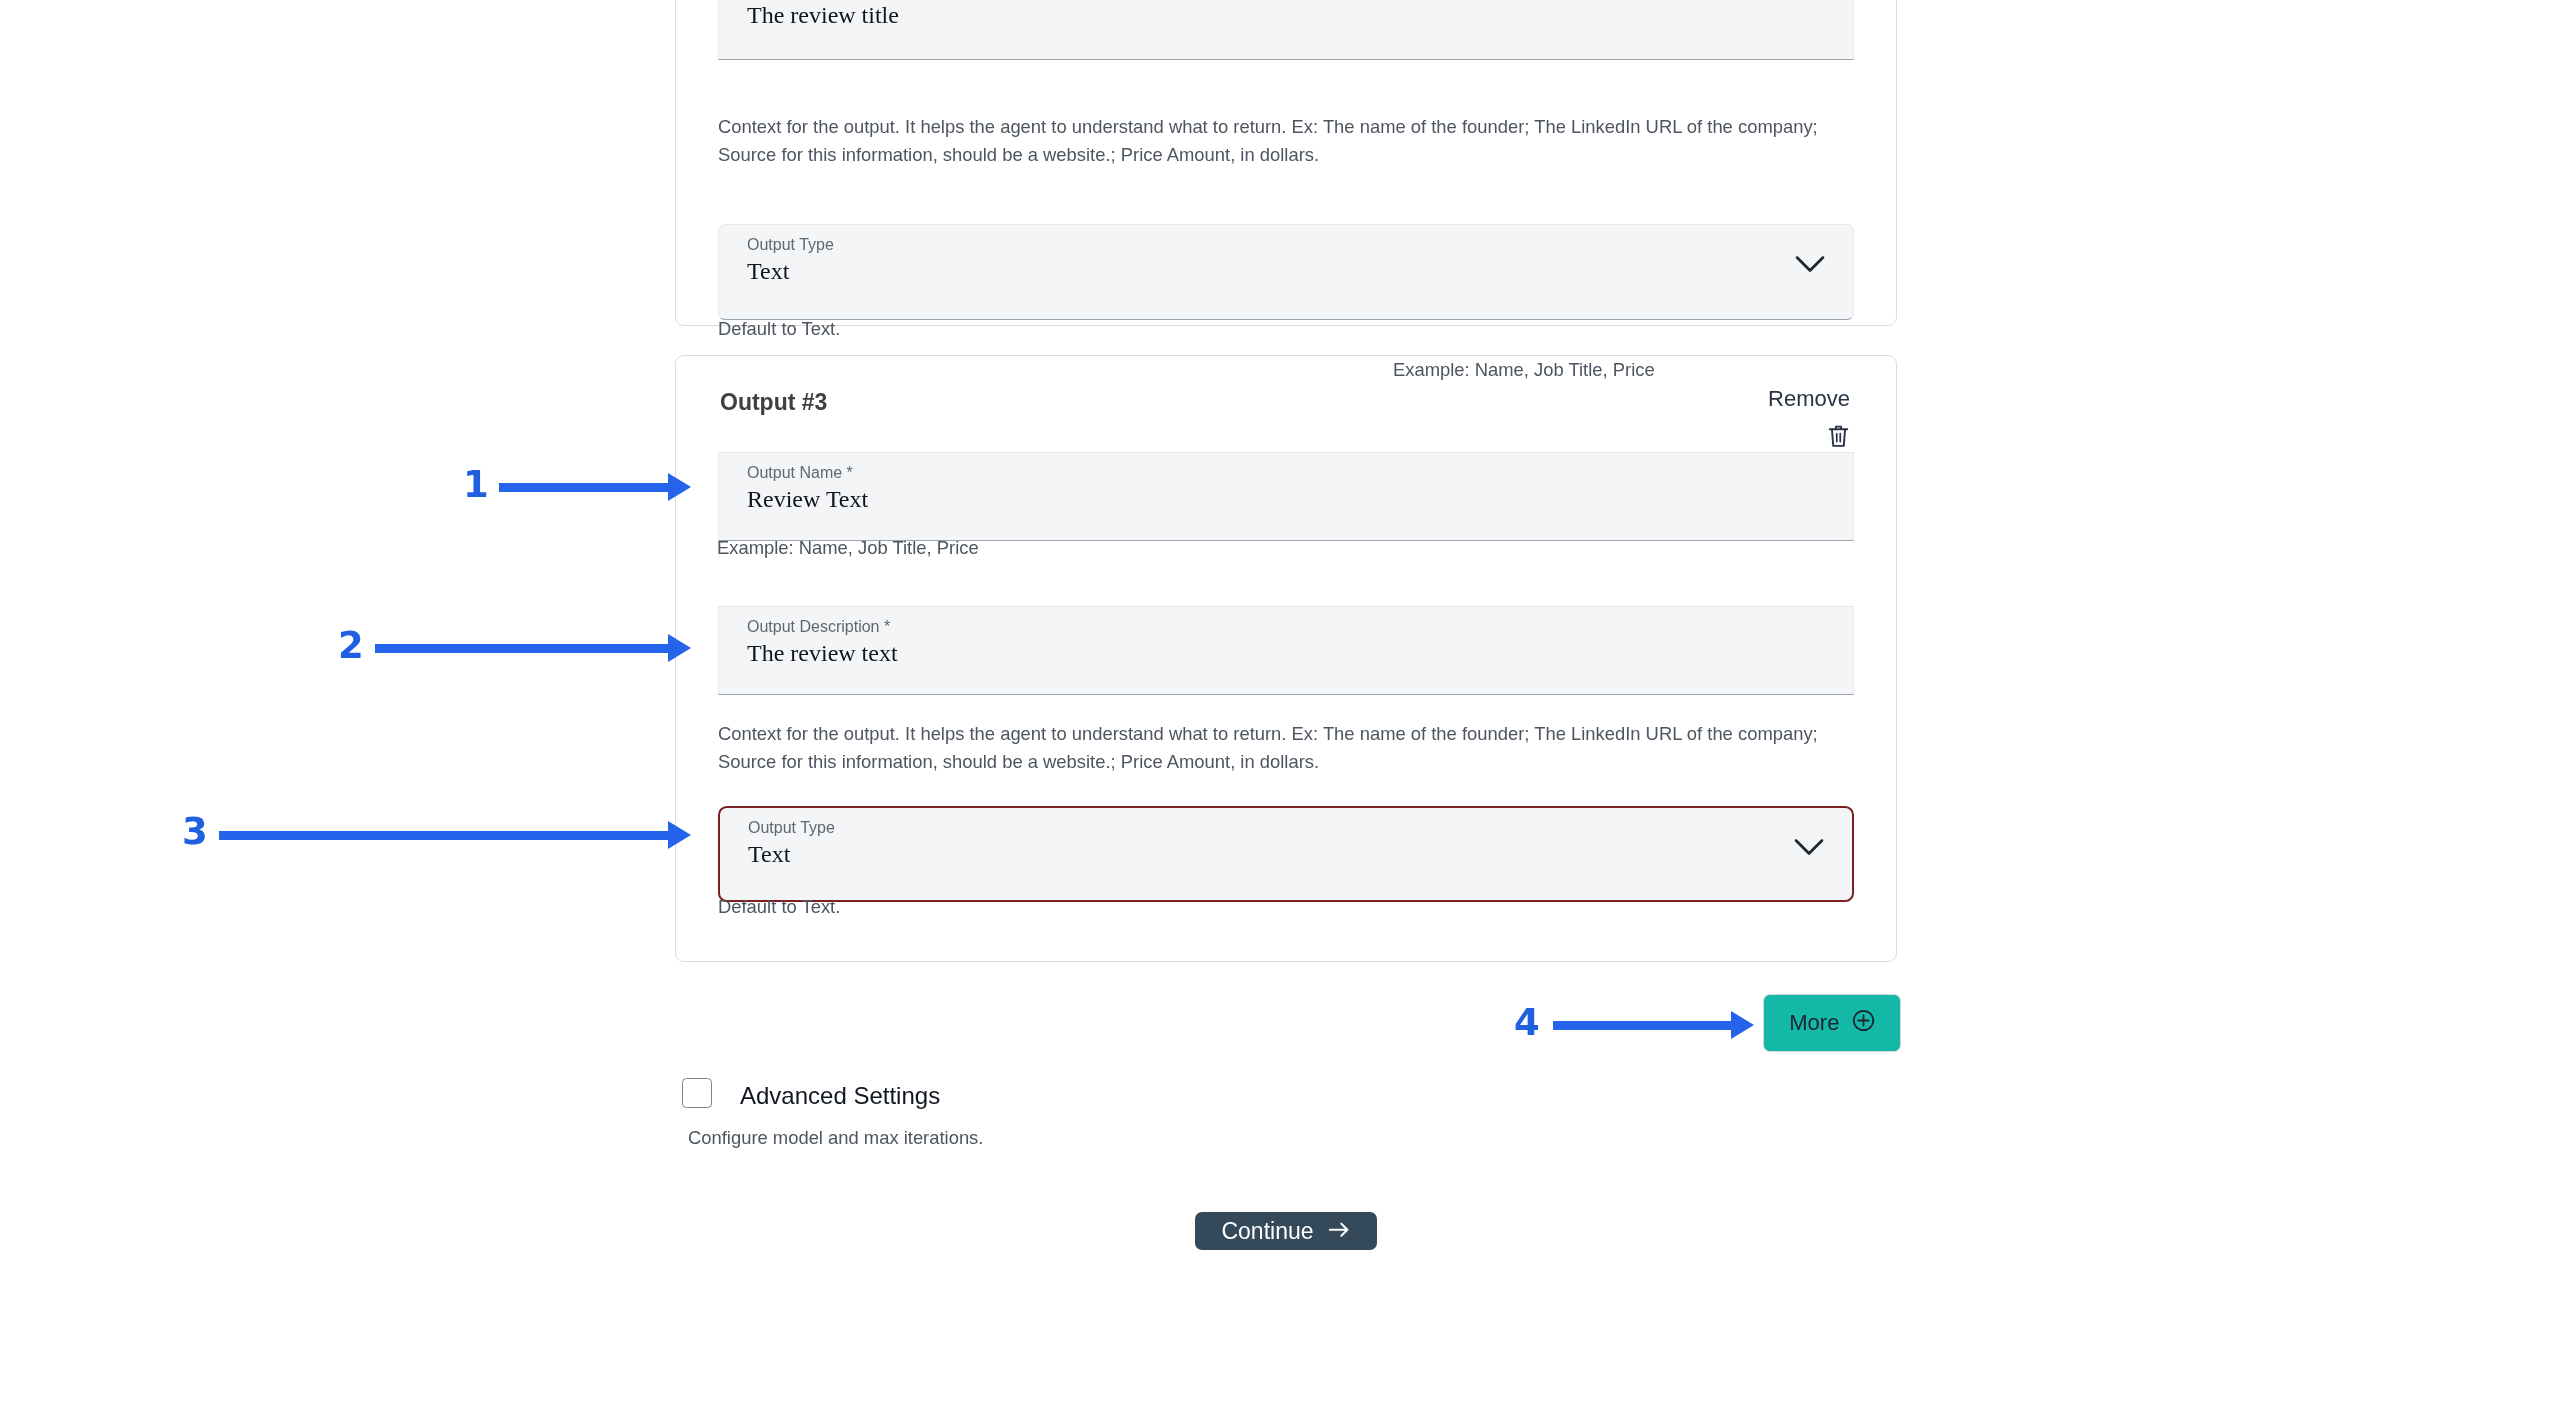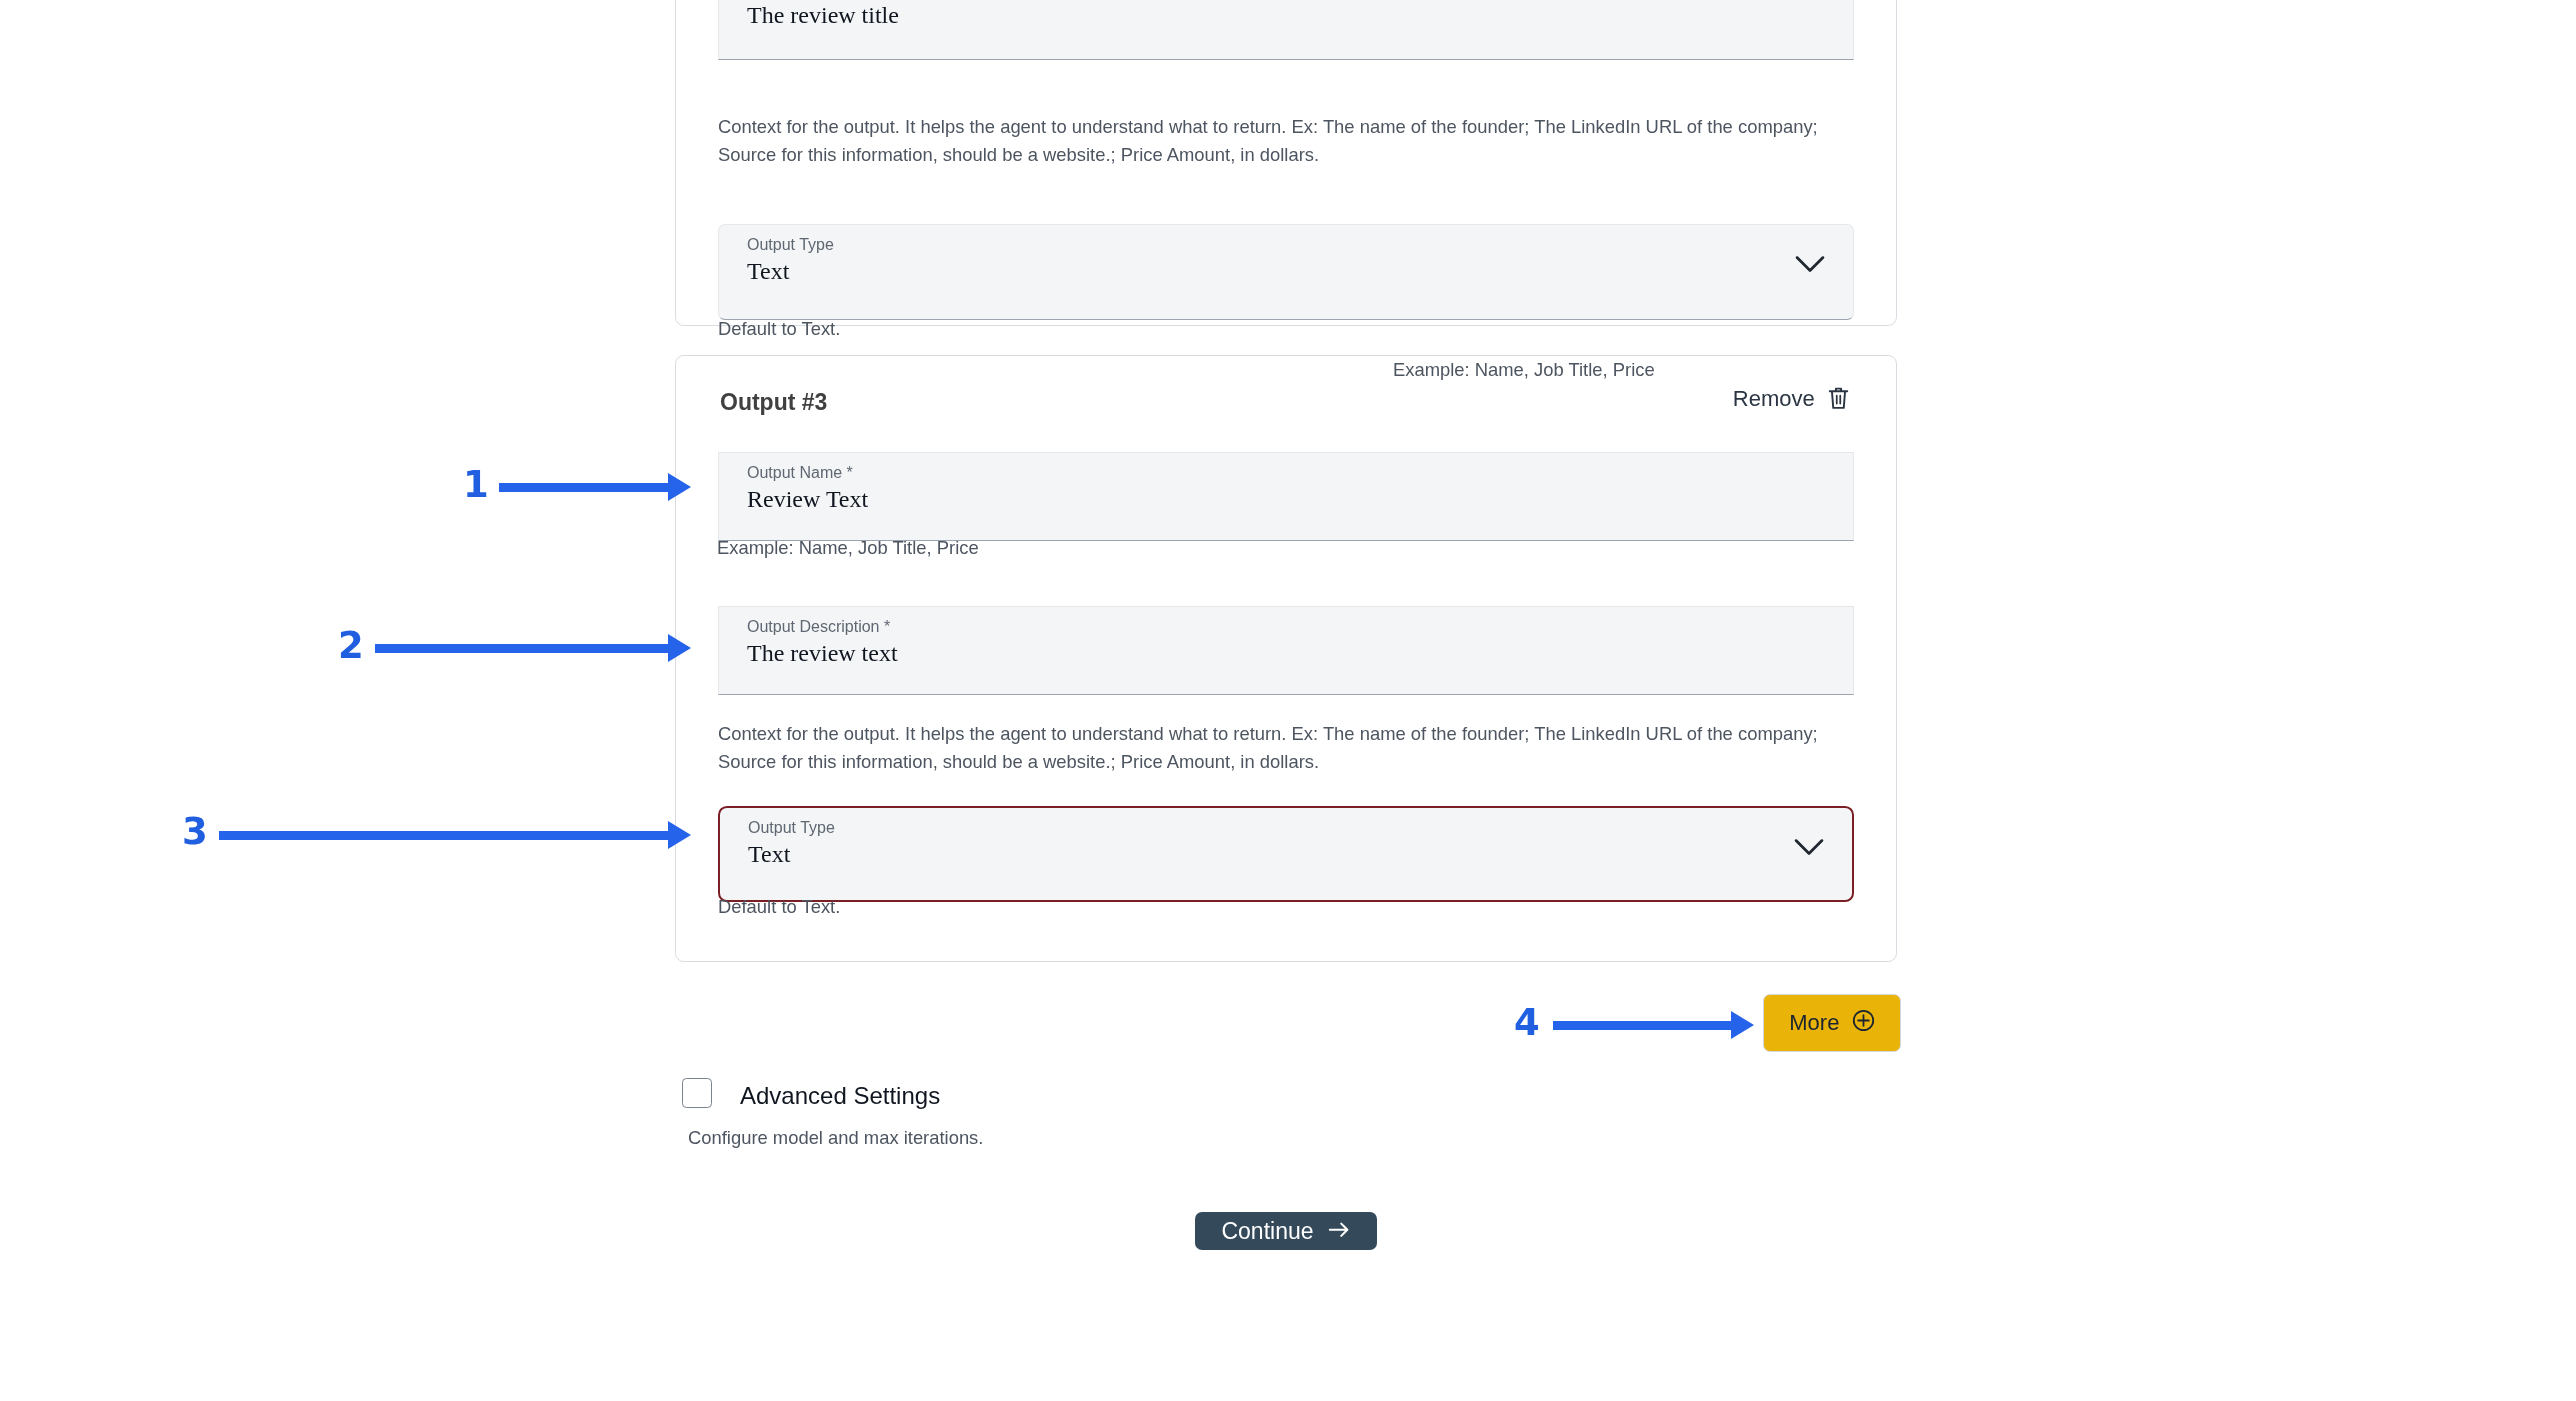--- a/index.html
+++ b/index.html
@@ -39,25 +39,26 @@
     font-size: 23px;
     font-weight: bold;
     color: #404040;
   }
 
   .remove-btn {
     position: absolute;
     right: 46px;
     top: 30px;
     display: flex;
-    align-items: flex-start;
+    align-items: flex-end;
     gap: 12.3px;
     font-size: 22px;
     color: #2a3442;
     cursor: pointer;
+    flex-direction: column;
   }
   .trash-icon svg { display: block; }
 
   
   .field {
     position: absolute;
     left: 42px;
     right: 42px;
     height: 89px;
     background: #f4f5f7;
@@ -120,21 +121,21 @@
   }
   .chev svg { display: block; }
 
   
   .more-btn {
     position: absolute;
     display: flex;
     align-items: center;
     justify-content: center;
     gap: 12.3px;
-    background: #eab308;
+    background: #14b8a6;
     border: 0.9px solid #d5d9df;
     border-radius: 7px;
     font-size: 22px;
     color: #1b2430;
     cursor: pointer;
     box-sizing: border-box;
   }
 
   
   .checkbox-box {

